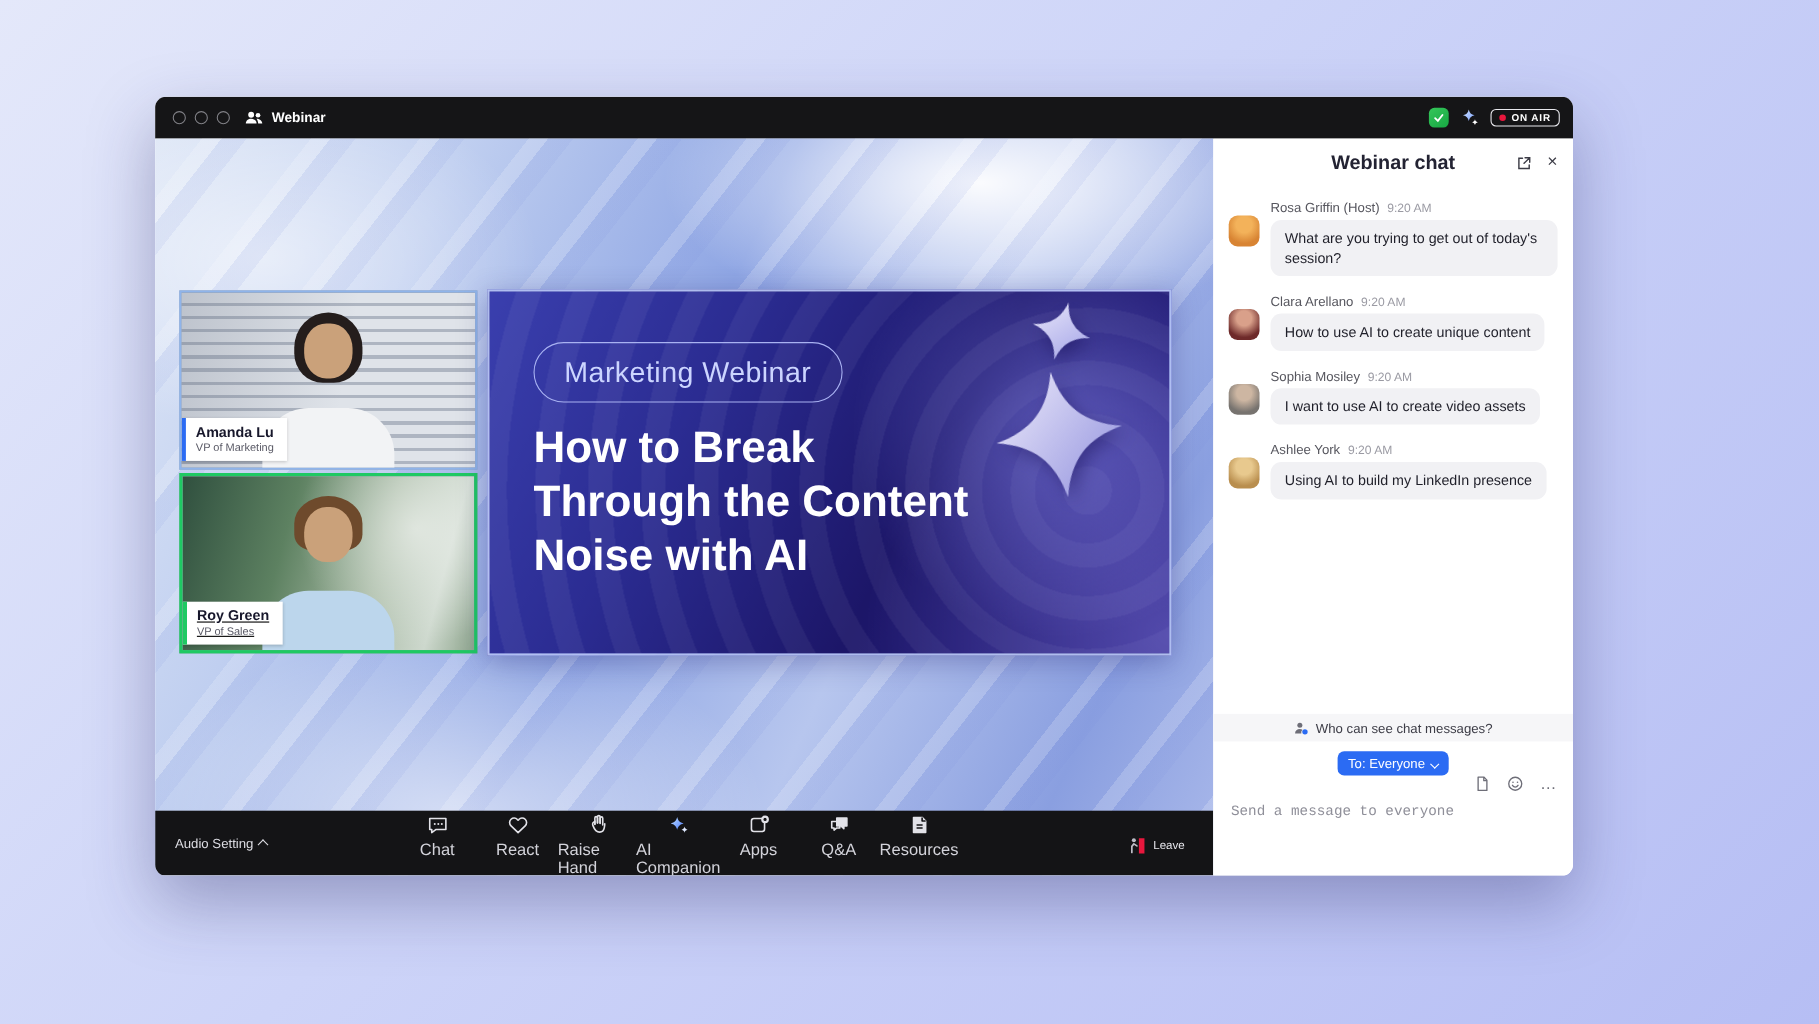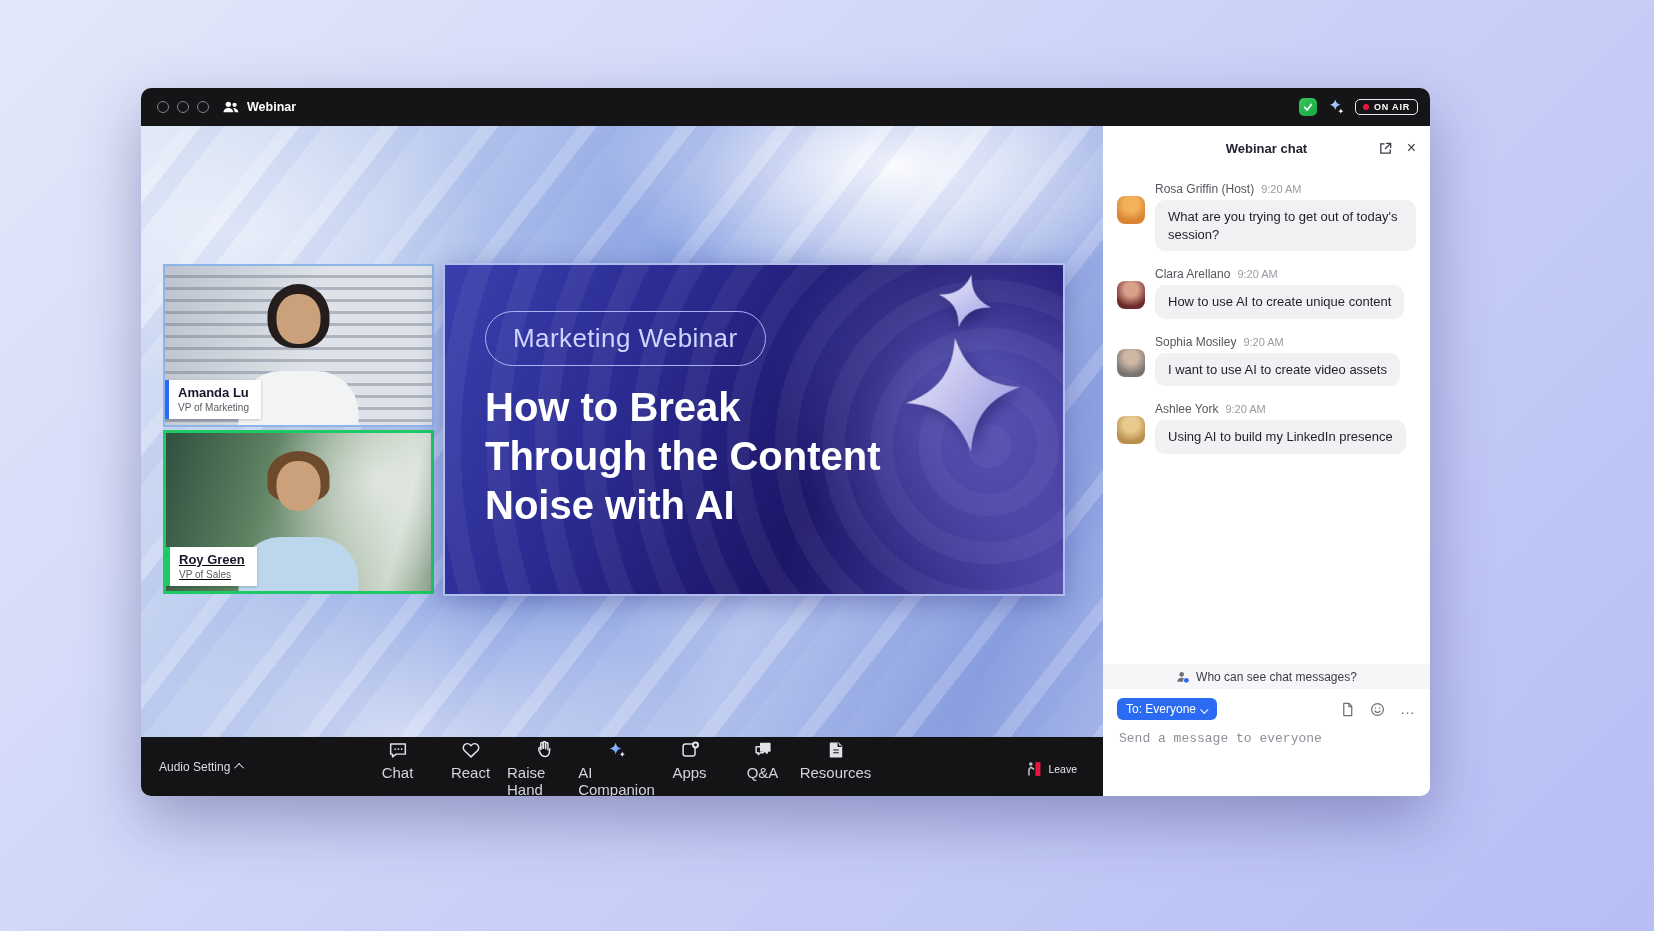--- a/index.html
+++ b/index.html
@@ -87,37 +87,37 @@
   .chev{width:7px;height:7px;border-left:1.5px solid #dcdce2;border-top:1.5px solid #dcdce2;display:inline-block;}
   .chev.up{transform:rotate(45deg) translateY(2px);}
   .chev.down{border-color:#fff;width:6px;height:6px;transform:rotate(-135deg) translateY(-1px);}
   .tool-items{position:absolute;left:220px;width:511px;display:flex;}
   .tool-item{width:73px;display:flex;flex-direction:column;align-items:center;gap:3px;color:#d3d3da;font-size:15px;padding-top:4px;}
   .tool-item svg{display:block;}
   .leave{position:absolute;right:26px;display:flex;flex-direction:row;align-items:center;gap:3px;color:#e8e8ee;font-size:10.5px;padding-top:4px;}
   
   .chat{width:327px;background:#fff;position:relative;display:flex;flex-direction:column;}
   .chat-header{height:44px;display:flex;align-items:center;justify-content:center;position:relative;flex:0 0 44px;}
-  .chat-header .title{font-size:13px;font-weight:700;color:#232333;}
+  .chat-header .title{font-size:18px;font-weight:700;color:#232333;}
   .chat-header .hicons{position:absolute;right:14px;display:flex;align-items:center;gap:14px;color:#3c3c46;}
   .chat-header .close{font-size:16px;line-height:1;color:#3c3c46;cursor:default;}
   .chat-msgs{padding:12px 14px 0 14px;flex:1;overflow:hidden;}
   .msg{display:flex;gap:10px;margin-bottom:16px;}
   .avatar{width:28px;height:28px;border-radius:8px;flex:0 0 28px;margin-top:14px;}
   .av0{background:radial-gradient(circle at 50% 30%,#f3b25a 30%,#d88433 70%);}
   .av1{background:radial-gradient(circle at 50% 30%,#d9a08a 28%,#6e2a2a 72%);}
   .av2{background:radial-gradient(circle at 50% 30%,#cdb6a2 28%,#77736f 72%);}
   .av3{background:radial-gradient(circle at 50% 30%,#e8c98e 30%,#b98e4e 72%);}
   .msg-meta{display:flex;align-items:baseline;gap:7px;margin-bottom:4px;}
   .msg-author{font-size:12px;color:#56565e;}
   .msg-time{font-size:11px;color:#9a9aa3;}
   .msg-bubble{display:inline-block;background:#f1f1f4;border-radius:10px;padding:8px 13px;font-size:13px;color:#1f1f29;line-height:1.35;max-width:266px;}
   .chat-footer{flex:0 0 auto;padding-bottom:50px;}
   .vis-bar{height:25px;background:#f6f6f8;display:flex;align-items:center;justify-content:center;gap:6px;font-size:12px;color:#3c3c46;}
-  .composer-row{display:flex;align-items:center;padding:9px 14px 0 14px;}
+  .composer-row{display:flex;align-items:center;padding:9px 14px 0 14px;flex-direction:column;}
   .to-pill{background:var(--accent);color:#fff;font-size:12px;border-radius:6px;padding:4px 9px;display:flex;align-items:center;gap:6px;font-weight:400;}
   .composer-icons{margin-left:auto;display:flex;align-items:center;gap:15px;color:#6e6e78;}
   .composer-icons .more{font-size:15px;letter-spacing:1px;line-height:0.4;color:#6e6e78;}
   .composer-input{padding:8px 16px 0 16px;}
   .composer-input input{border:none;outline:none;width:100%;font-size:13px;color:#232333;font-family:Liberation Mono, monospace;background:transparent;}
   .composer-input input::placeholder{color:#8f8f99;}
 </style>
 </head>
 <body>
 

